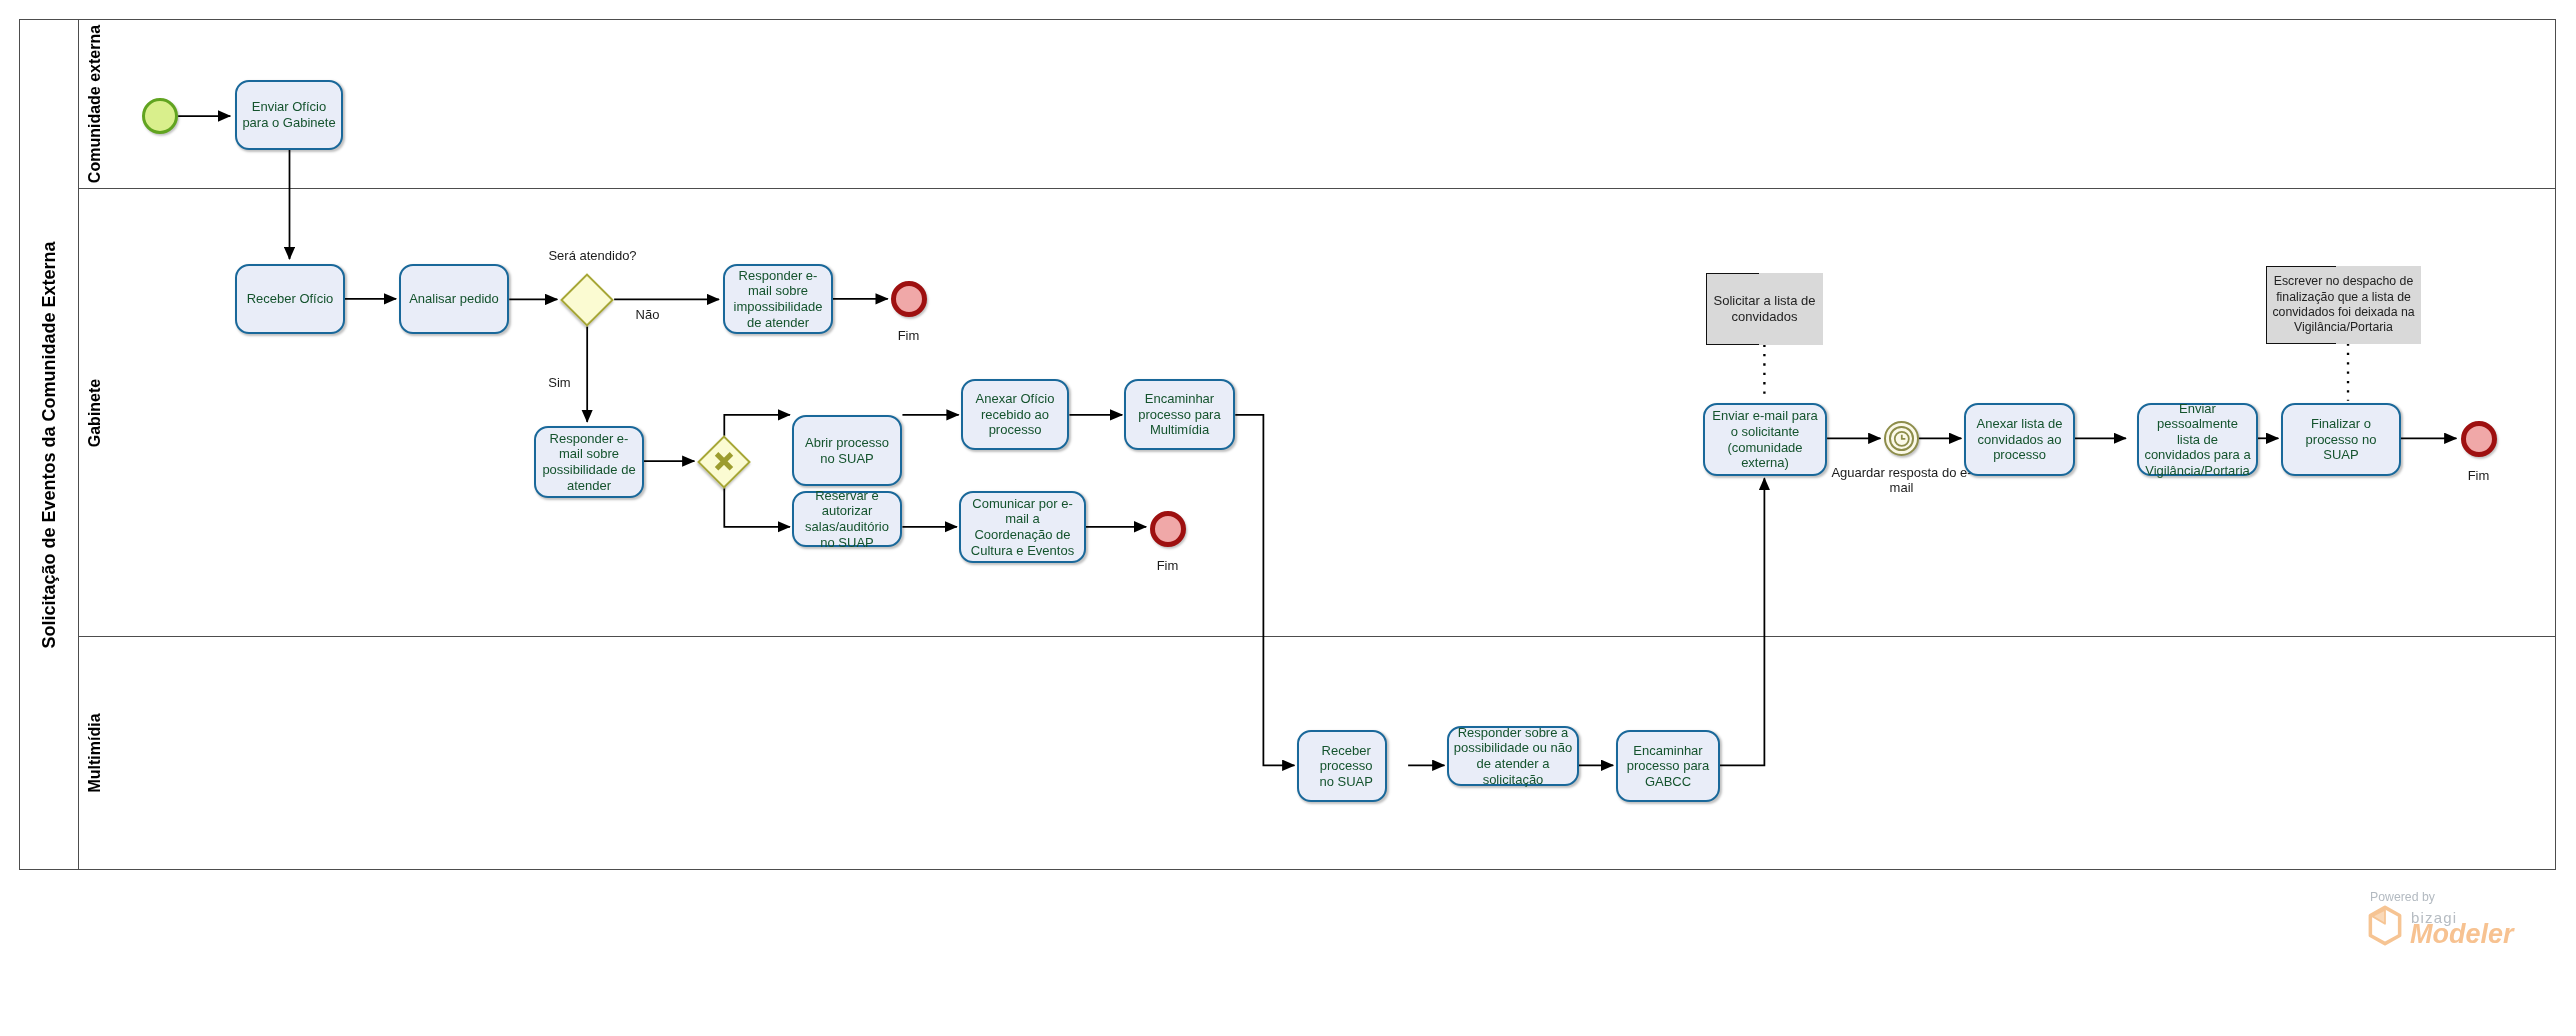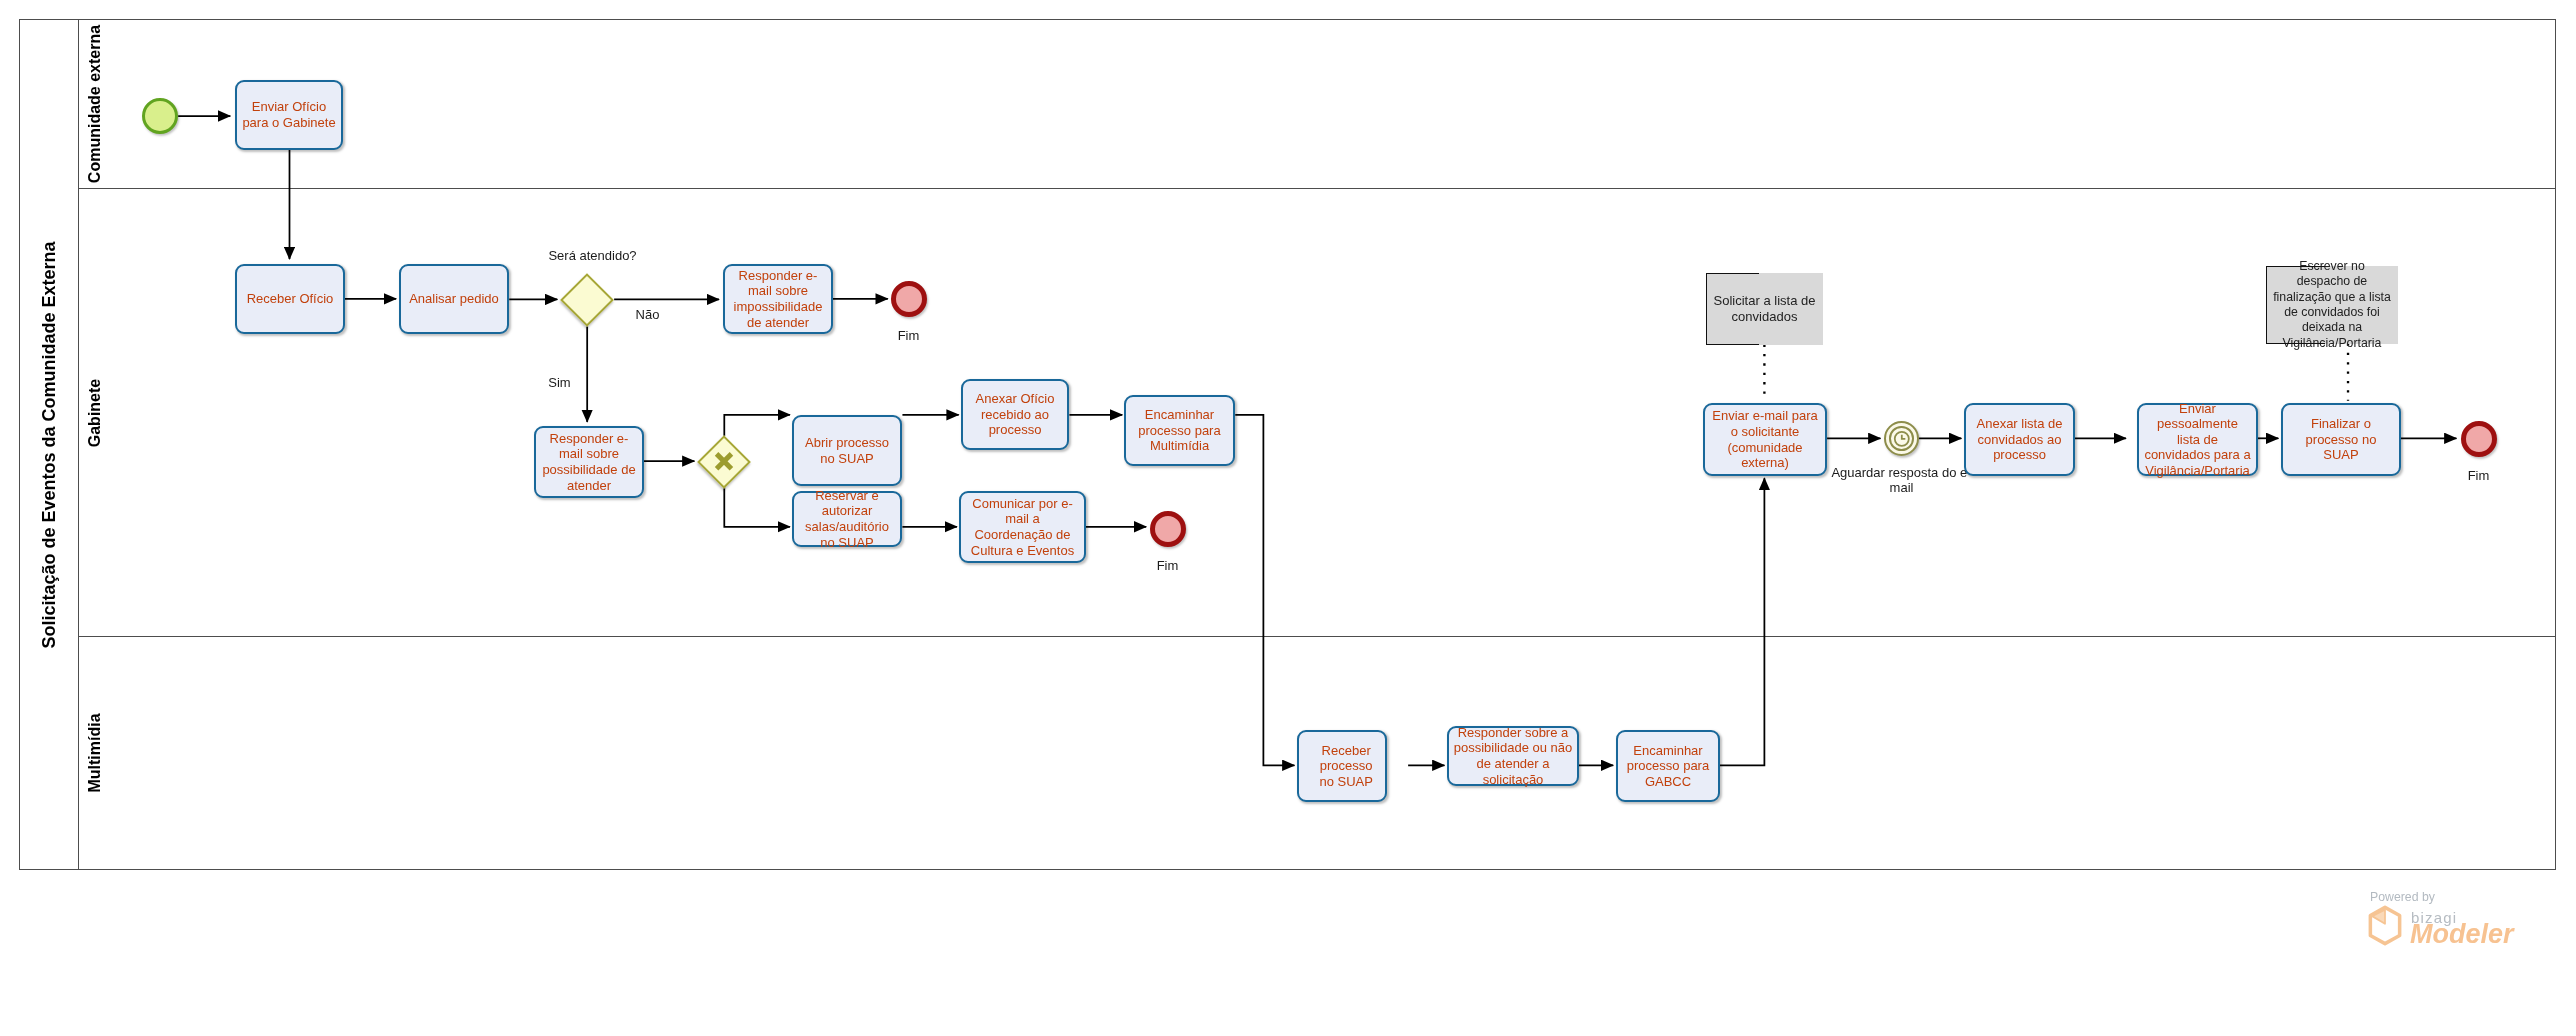--- a/index.html
+++ b/index.html
@@ -7,23 +7,23 @@
           font-family:"Liberation Sans","DejaVu Sans",sans-serif;}
   
   .pool{position:absolute;left:19px;top:19px;width:2537px;height:851px;border:1.8px solid #4d4d4d;box-sizing:border-box;}
   .pool-title-strip{position:absolute;left:0;top:0;width:59px;height:100%;border-right:1.8px solid #4d4d4d;box-sizing:border-box;}
   .pool-title{position:absolute;left:29px;top:425px;transform:translate(-50%,-50%) rotate(-90deg);white-space:nowrap;
               font-size:18px;font-weight:bold;color:#000;}
   .lane-divider{position:absolute;left:59px;width:calc(100% - 59px);height:0;border-top:1.8px solid #4d4d4d;}
   .lane-label{position:absolute;transform:translate(-50%,-50%) rotate(-90deg);white-space:nowrap;
               font-size:16px;font-weight:bold;color:#000;}
   
-  .task{position:absolute;background:#E9EDF8;border:2.9px solid #19689A;border-radius:9px;box-sizing:border-box;
+  .task{position:absolute;background:#E9EDF8;border:2.9px solid #19689A;border-radius:14px;box-sizing:border-box;
         display:flex;align-items:center;justify-content:center;text-align:center;
-        font-size:13px;line-height:1.2;color:#c2410c;padding:2.3px 4.7px;
+        font-size:13px;line-height:1.2;color:#14532d;padding:2.3px 4.7px;
         box-shadow:1.2px 1.8px 2.3px rgba(0,0,0,.25);}
   .gateway{position:absolute;width:38px;height:38px;background:#FBFBD2;border:2.3px solid #A6A636;box-sizing:border-box;
            transform:rotate(45deg);box-shadow:1.2px 1.8px 2.3px rgba(0,0,0,.25);}
   .gw-plus-h,.gw-plus-v{position:absolute;background:#9C9C2E;}
   .gw-plus-h{left:5.9px;top:14px;width:21px;height:5.3px;}
   .gw-plus-v{left:14px;top:5.9px;width:5.3px;height:21px;}
   .event{position:absolute;border-radius:50%;box-sizing:border-box;box-shadow:1.2px 1.8px 2.3px rgba(0,0,0,.25);}
   .start-event{width:36px;height:36px;background:#D9EF8C;border:3.5px solid #61A420;}
   .end-event{width:36px;height:36px;background:#F0A8A8;border:5.3px solid #9E1010;}
   .timer-event{width:35px;height:35px;background:#FBF9E8;border:2.9px solid #8D8D4A;
@@ -128,33 +128,33 @@
     <div class="gw-plus-v"></div>
   </div>
 
   <div class="task" style="left:235px;top:80px;width:108px;height:70px;">Enviar Ofício para o Gabinete</div>
   <div class="task" style="left:235px;top:264px;width:110px;height:70px;">Receber Ofício</div>
   <div class="task" style="left:399px;top:264px;width:110px;height:70px;">Analisar pedido</div>
   <div class="task" style="left:723px;top:264px;width:110px;height:70px;">Responder e-mail sobre impossibilidade de atender</div>
   <div class="task" style="left:534px;top:426px;width:110px;height:72px;">Responder e-mail sobre possibilidade de atender</div>
   <div class="task" style="left:792px;top:379px;width:110px;height:71px;margin-top:36px;">Abrir processo no SUAP</div>
   <div class="task" style="left:961px;top:379px;width:108px;height:71px;">Anexar Ofício recebido ao processo</div>
-  <div class="task" style="left:1124px;top:379px;width:111px;height:71px;margin-top:16px;">Encaminhar processo para Multimídia</div>
+  <div class="task" style="left:1124px;top:379px;width:111px;height:71px;">Encaminhar processo para Multimídia</div>
   <div class="task" style="left:792px;top:491px;width:110px;height:56px;">Reservar e autorizar salas/auditório no SUAP</div>
   <div class="task" style="left:959px;top:491px;width:127px;height:72px;">Comunicar por e-mail a Coordenação de Cultura e Eventos</div>
   <div class="task" style="left:1297px;top:730px;width:90px;height:72px;padding-left:13px;">Receber processo no SUAP</div>
   <div class="task" style="left:1447px;top:726px;width:132px;height:60px;">Responder sobre a possibilidade ou não de atender a solicitação</div>
   <div class="task" style="left:1616px;top:730px;width:104px;height:72px;">Encaminhar processo para GABCC</div>
   <div class="task" style="left:1703px;top:403px;width:124px;height:73px;">Enviar e-mail para o solicitante (comunidade externa)</div>
   <div class="task" style="left:1964px;top:403px;width:111px;height:73px;text-align:center;">Anexar lista de convidados ao processo</div>
   <div class="task" style="left:2129px;top:403px;width:121px;height:73px;margin-left:8px;">Enviar pessoalmente lista de convidados para a Vigilância/Portaria</div>
   <div class="task" style="left:2281px;top:403px;width:120px;height:73px;">Finalizar o processo no SUAP</div>
 
   <div class="annotation" style="left:1706px;top:273px;width:117px;height:72px;">Solicitar a lista de convidados</div>
-  <div class="annotation" style="left:2266px;top:266px;width:132px;height:78px;font-size:12.3px;">Escrever no despacho de finalização que a lista de convidados foi deixada na Vigilância/Portaria</div>
+  <div class="annotation" style="left:2266px;top:266px;width:155px;height:78px;font-size:12.3px;">Escrever no despacho de finalização que a lista de convidados foi deixada na Vigilância/Portaria</div>
 
   <div class="logo-powered">Powered by</div>
   <div class="logo-hex">
     <svg width="34" height="41" viewBox="0 0 58 70">
       <path d="M29 4 L54 18 V52 L29 66 L4 52 V18 Z" fill="none" stroke="#F6C493" stroke-width="6" stroke-linejoin="round"></path>
       <path d="M7 19 L29 32 L29 8 Z" fill="#FAD9B8" stroke="#F6C493" stroke-width="3" stroke-linejoin="round"></path>
     </svg>
   </div>
   <div class="logo-brand">bizagi</div>
   <div class="logo-product">Modeler</div>

